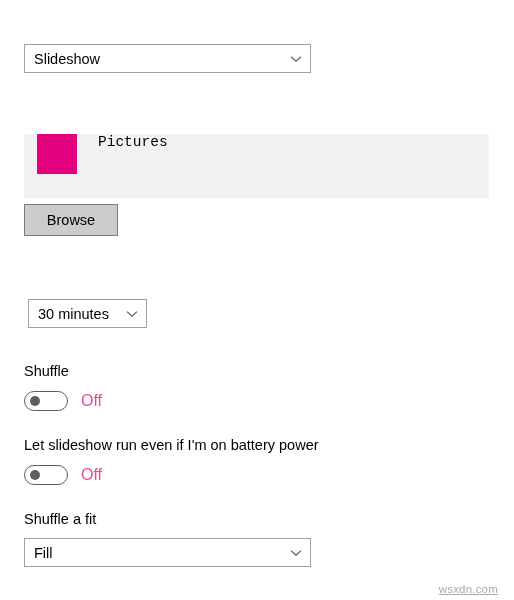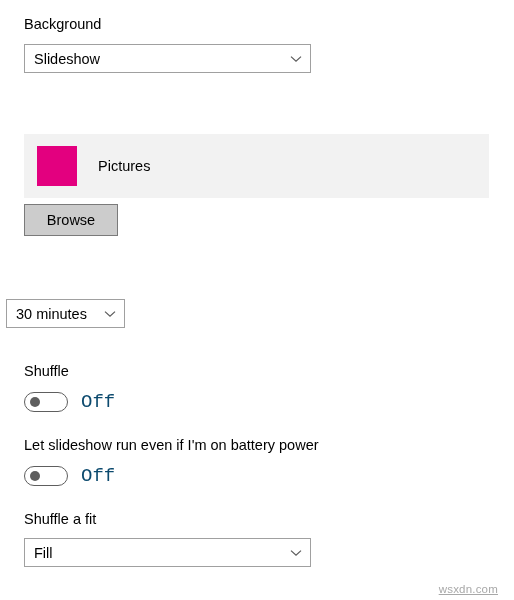--- a/index.html
+++ b/index.html
@@ -53,22 +53,23 @@
     justify-content: center;
     color: #5a5a5a;
   }
   .chev svg { display: block; }
 
   
   .album-panel {
     box-sizing: border-box;
     background: #f2f2f2;
     display: flex;
-    align-items: center;
+    align-items: flex-start;
     padding-left: 13px;
+    font-family: Liberation Mono, monospace;
   }
   .album-swatch {
     width: 40px;
     height: 40px;
     background: #e3007f;
   }
   .album-name {
     font-size: 14.5px;
     margin-left: 21px;
     color: #000000;
@@ -107,62 +108,60 @@
   .switch .knob {
     position: absolute;
     width: 10px;
     height: 10px;
     border-radius: 50%;
     background: #5e5e5e;
     top: 4px;
     left: 5px;
   }
   .switch-label {
-    font-size: 19px;
+    font-size: 16px;
     margin-left: 13px;
-    color: #0c4a6e;
-    font-family: Liberation Mono, monospace;
+    color: #ec4899;
   }
 
   .watermark {
     position: absolute;
     right: 16px;
     bottom: 5px;
     font-size: 11.5px;
     color: #a8a8a8;
     letter-spacing: 0.2px;
     text-decoration: underline;
   }
 </style>
 </head>
 <body>
 
 <div class="page">
 
-  <div class="label" style="position:absolute;left:24px;top:15px;">Background</div>
 
   <div class="combo" style="position:absolute;left:24px;top:44px;width:287px;">
     <span class="combo-text">Slideshow</span>
     <span class="chev">
       <svg width="12" height="8" viewBox="0 0 12 8" aria-hidden="true">
         <path d="M1 1.6 L6 6.2 L11 1.6" fill="none" stroke="#5a5a5a" stroke-width="1.2"></path>
       </svg>
     </span>
   </div>
 
 
   <div class="album-panel" style="position:absolute;left:24px;top:134px;width:465px;height:64px;">
     <div class="album-swatch"></div>
     <div class="album-name">Pictures</div>
   </div>
 
   <div class="btn" style="position:absolute;left:24px;top:204px;width:91px;">Browse</div>
 
 
-  <div class="combo" style="position:absolute;left:6px;top:299px;width:119px;">
+  <div class="combo" style="position:absolute;left:28px;top:299px;width:119px;">
     <span class="combo-text">30 minutes</span>
     <span class="chev">
       <svg width="12" height="8" viewBox="0 0 12 8" aria-hidden="true">
         <path d="M1 1.6 L6 6.2 L11 1.6" fill="none" stroke="#5a5a5a" stroke-width="1.2"></path>
       </svg>
     </span>
   </div>
 
   <div class="label" style="position:absolute;left:24px;top:362px;">Shuffle</div>
 

